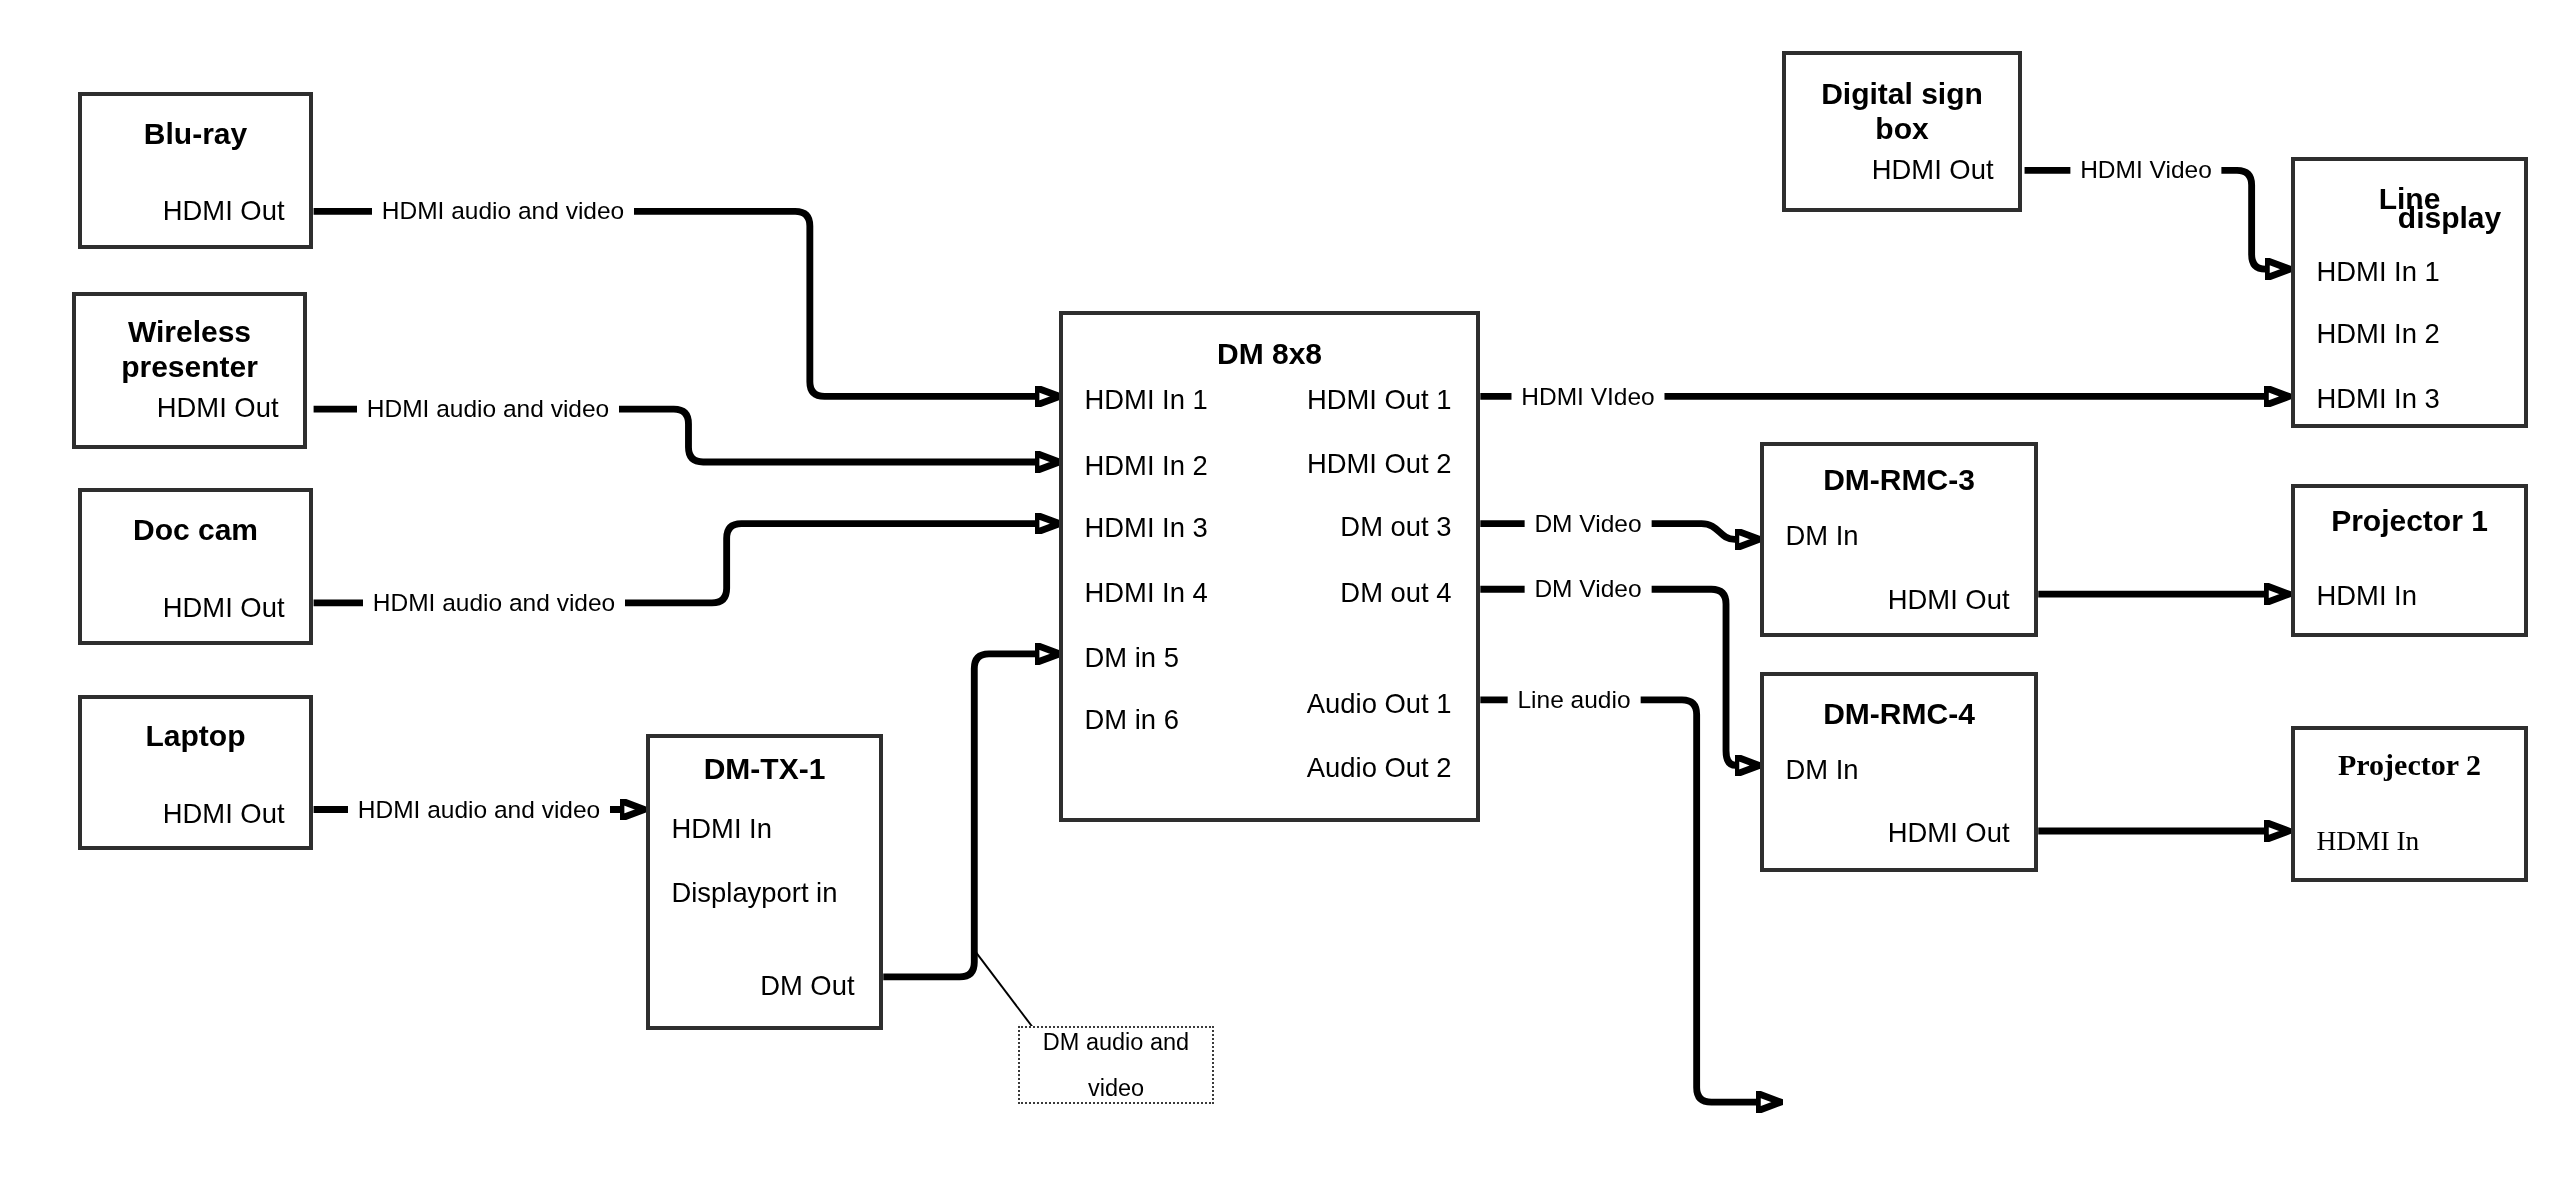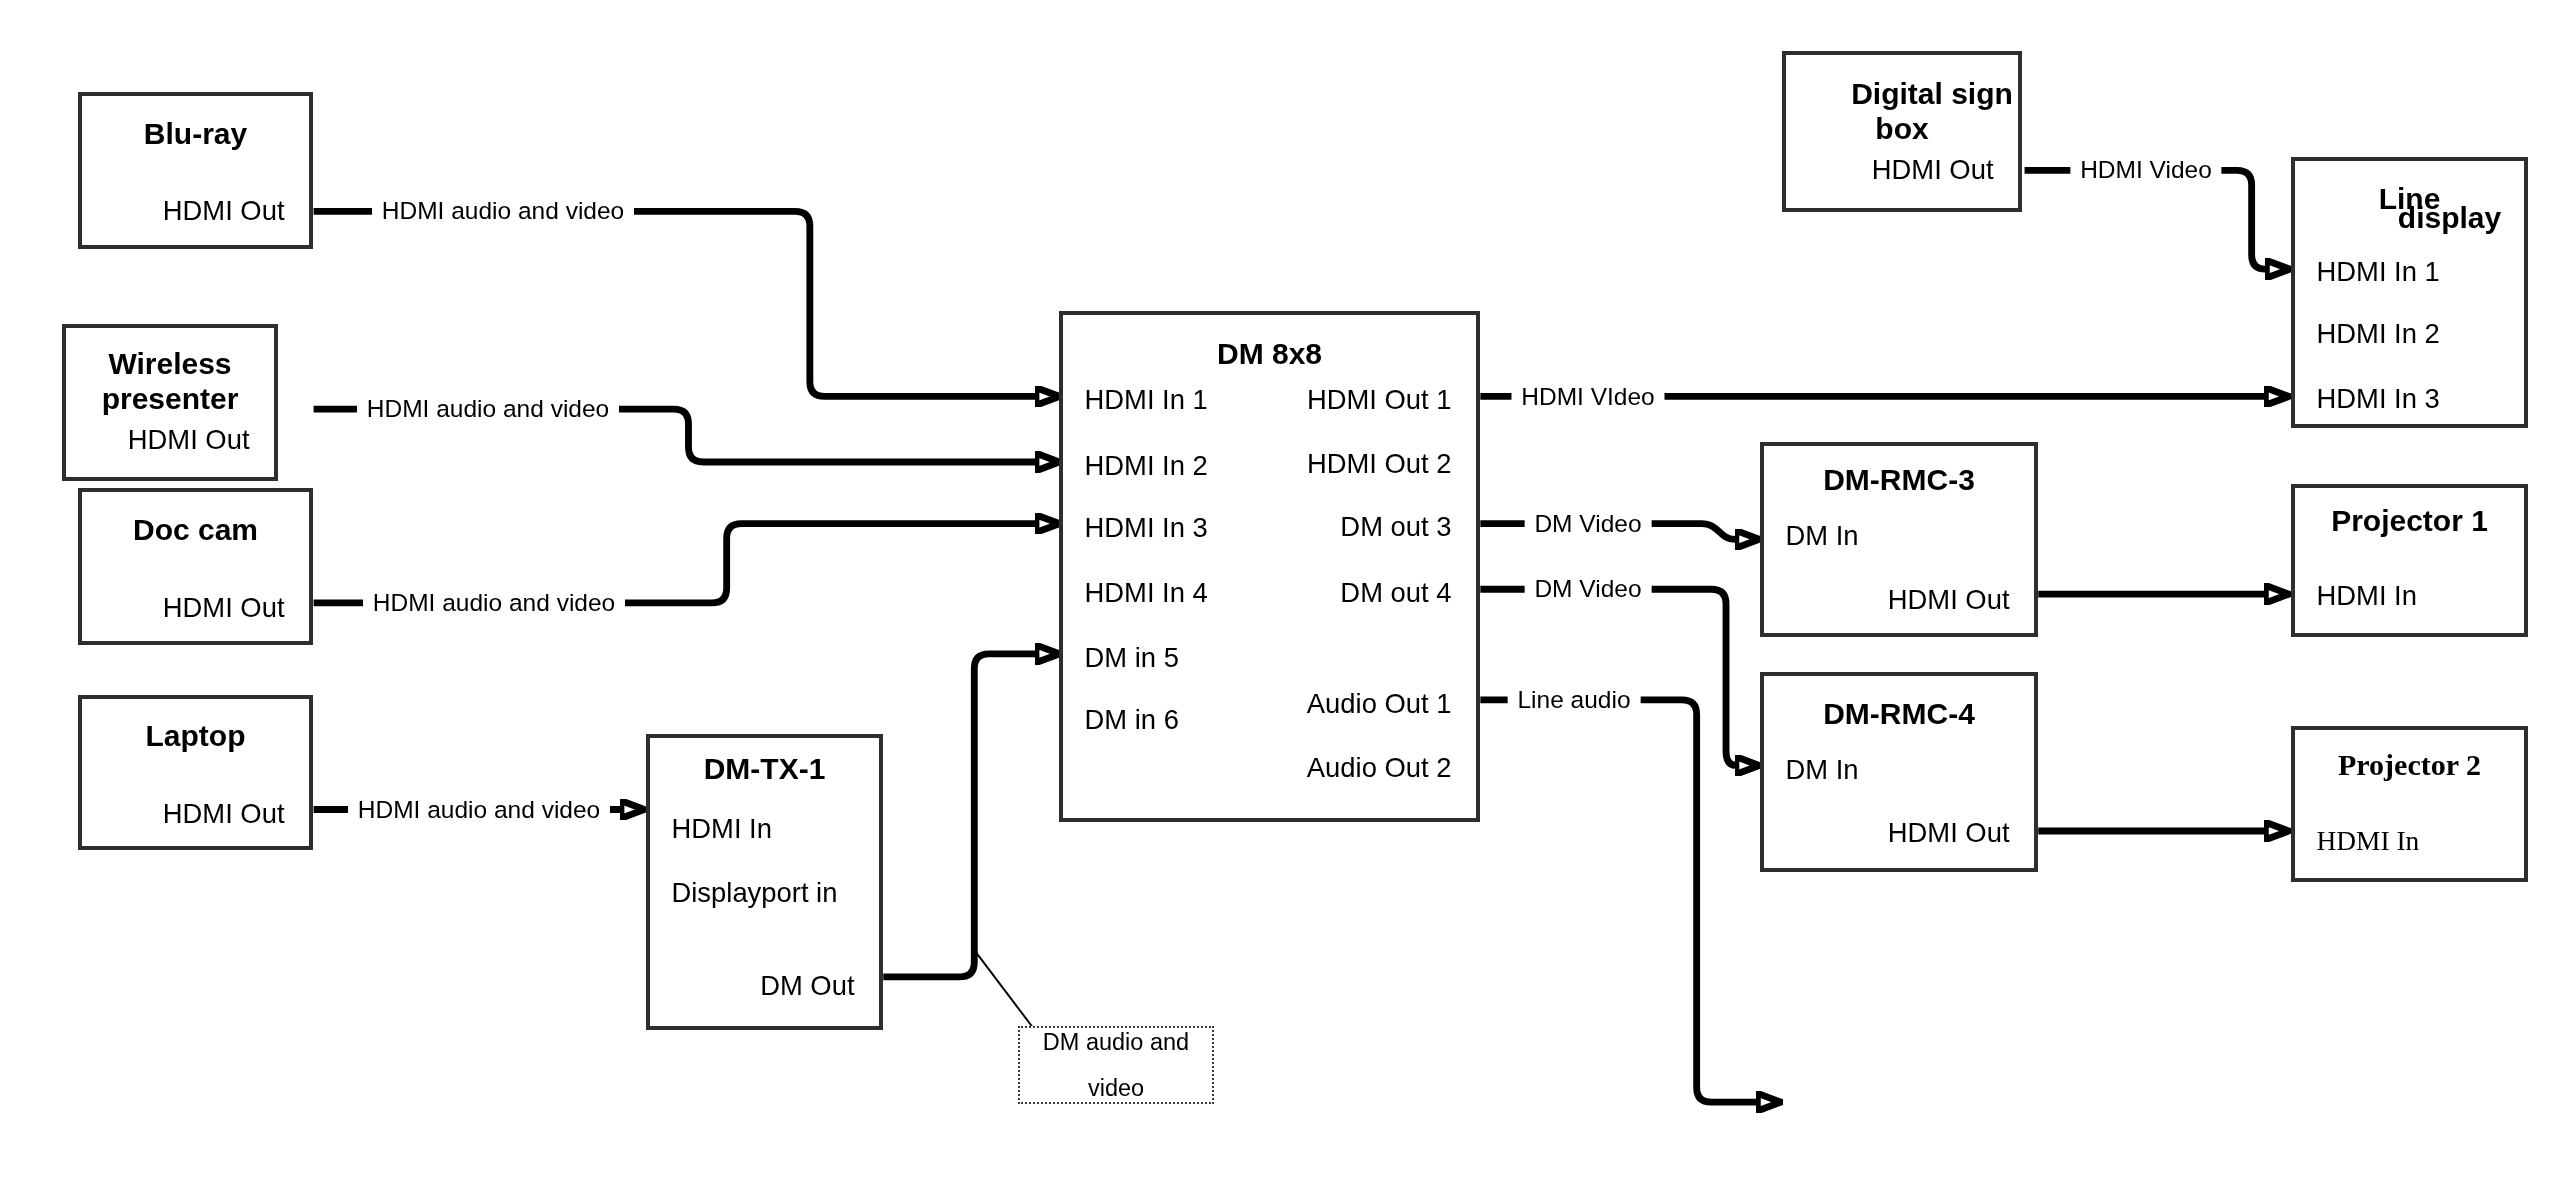--- a/index.html
+++ b/index.html
@@ -75,21 +75,21 @@
     <path d="M 2082 849 H 2314" marker-end="url(#arrow)"></path>
     <path d="M 2068 174 H 2285 Q 2300 174 2300 189 V 260 Q 2300 275 2314 275 L 2315 275" marker-end="url(#arrow)"></path>
     <path class="thin" d="M 996 972 L 1055 1050"></path>
   </svg>
 
   <div class="node" style="left:78px;top:92px;width:235px;height:157px;">
     <div class="node-title" style="top:37px;">Blu-ray</div>
     <div class="port pr" style="top:115px;">HDMI Out</div>
   </div>
 
-  <div class="node" style="left:62px;top:292px;width:216px;height:157px;margin-top:32px;">
+  <div class="node" style="left:72px;top:292px;width:235px;height:157px;">
     <div class="node-title" style="top:35px;">Wireless</div>
     <div class="node-title" style="top:70px;">presenter</div>
     <div class="port pr" style="top:112px;">HDMI Out</div>
   </div>
 
   <div class="node" style="left:78px;top:488px;width:235px;height:157px;">
     <div class="node-title" style="top:37px;">Doc cam</div>
     <div class="port pr" style="top:116px;">HDMI Out</div>
   </div>
 
@@ -115,21 +115,21 @@
     <div class="port pl" style="top:405px;">DM in 6</div>
     <div class="port pr" style="top:85px;">HDMI Out 1</div>
     <div class="port pr" style="top:149px;">HDMI Out 2</div>
     <div class="port pr" style="top:212px;">DM out 3</div>
     <div class="port pr" style="top:278px;">DM out 4</div>
     <div class="port pr" style="top:389px;">Audio Out 1</div>
     <div class="port pr" style="top:453px;">Audio Out 2</div>
   </div>
 
   <div class="node" style="left:1782px;top:51px;width:240px;height:161px;">
-    <div class="node-title" style="top:38px;margin-left:30px;">Digital sign</div>
+    <div class="node-title" style="top:38px;">Digital sign</div>
     <div class="node-title" style="top:73px;">box</div>
     <div class="port pr" style="top:115px;">HDMI Out</div>
   </div>
 
   <div class="node" style="left:2291px;top:157px;width:237px;height:271px;">
     <div class="node-title" style="top:37px;">Line</div>
     <div class="node-title" style="top:56px;padding-left:40px;">display</div>
     <div class="port pl" style="top:111px;">HDMI In 1</div>
     <div class="port pl" style="top:173px;">HDMI In 2</div>
     <div class="port pl" style="top:238px;">HDMI In 3</div>

